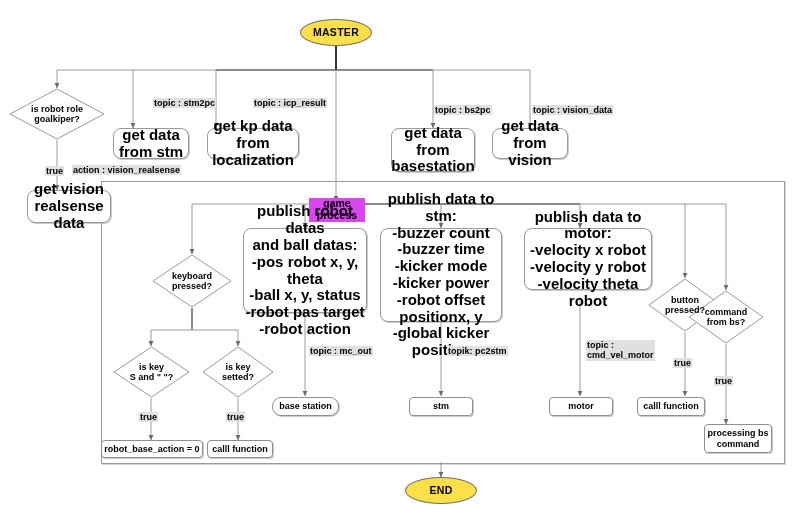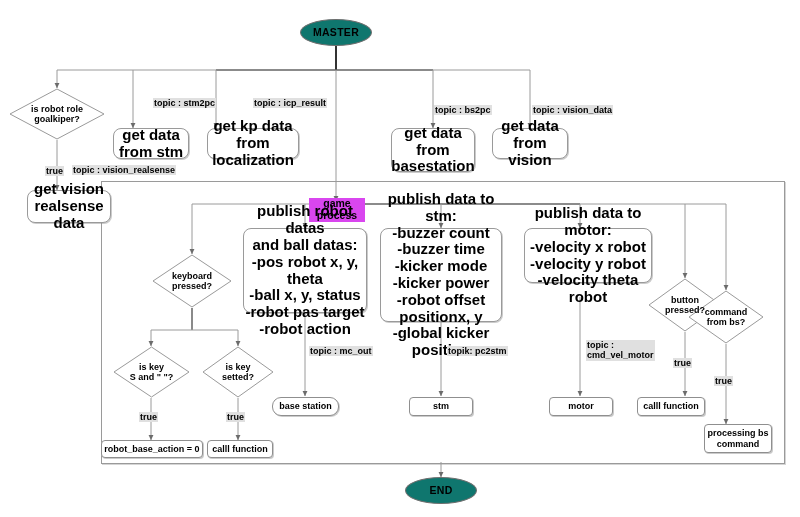--- a/index.html
+++ b/index.html
@@ -46,21 +46,21 @@
     border: 1px solid #8f8f8f;
     border-radius: 4px;
     background: #ffffff;
     box-shadow: 1px 1px 0 rgba(140,140,140,0.45);
     font-size: 9px;
   }
   
   .ellipse {
     border: 1px solid #6f6f6f;
     border-radius: 50%;
-    background: #0f766e;
+    background: #fde047;
     font-size: 10.5px;
     letter-spacing: 0.3px;
   }
   
   .diamond {
     background: transparent;
   }
   .diamond .dshape {
     position: absolute;
     left: 0; top: 0;
@@ -205,21 +205,21 @@
 basestation</div>
 
   <div class="node proc" style="left:492px; top:128px; width:76px; height:31px;">get data
 from vision</div>
 
   <div class="elabel" style="left:153px; top:98px;">topic : stm2pc</div>
   <div class="elabel" style="left:253px; top:98px;">topic : icp_result</div>
   <div class="elabel" style="left:434px; top:105px;">topic : bs2pc</div>
   <div class="elabel" style="left:532px; top:105px;">topic : vision_data</div>
   <div class="elabel" style="left:45px; top:166px;">true</div>
-  <div class="elabel" style="left:72px; top:165px;">topic : vision_realsense</div>
+  <div class="elabel" style="left:72px; top:165px;">action : vision_realsense</div>
 
   <div class="node diamond" style="left:152px; top:254px; width:80px; height:54px;">
     <svg class="dshape" viewBox="0 0 80 54" preserveAspectRatio="none">
       <polygon points="40,1 79,27 40,53 1,27" fill="#ffffff" stroke="#9a9a9a" stroke-width="1"></polygon>
     </svg>
     <span class="dlabel">keyboard
 pressed?</span>
   </div>
 
   <div class="node diamond" style="left:113px; top:346px; width:77px; height:52px;">
@@ -253,21 +253,21 @@
 -robot action</div>
 
   <div class="node proc" style="left:380px; top:228px; width:122px; height:94px;">publish data to stm:
 -buzzer count
 -buzzer time
 -kicker mode
 -kicker power
 -robot offset positionx, y
 -global kicker position</div>
 
-  <div class="node proc" style="left:524px; top:228px; width:128px; height:55px;">publish data to motor:
+  <div class="node proc" style="left:524px; top:228px; width:128px; height:62px;">publish data to motor:
 -velocity x robot
 -velocity y robot
 -velocity theta robot</div>
 
   <div class="node diamond" style="left:648px; top:278px; width:74px; height:54px;">
     <svg class="dshape" viewBox="0 0 74 54" preserveAspectRatio="none">
       <polygon points="37,1 73,27 37,53 1,27" fill="#ffffff" stroke="#9a9a9a" stroke-width="1"></polygon>
     </svg>
     <span class="dlabel">button
 pressed?</span>

